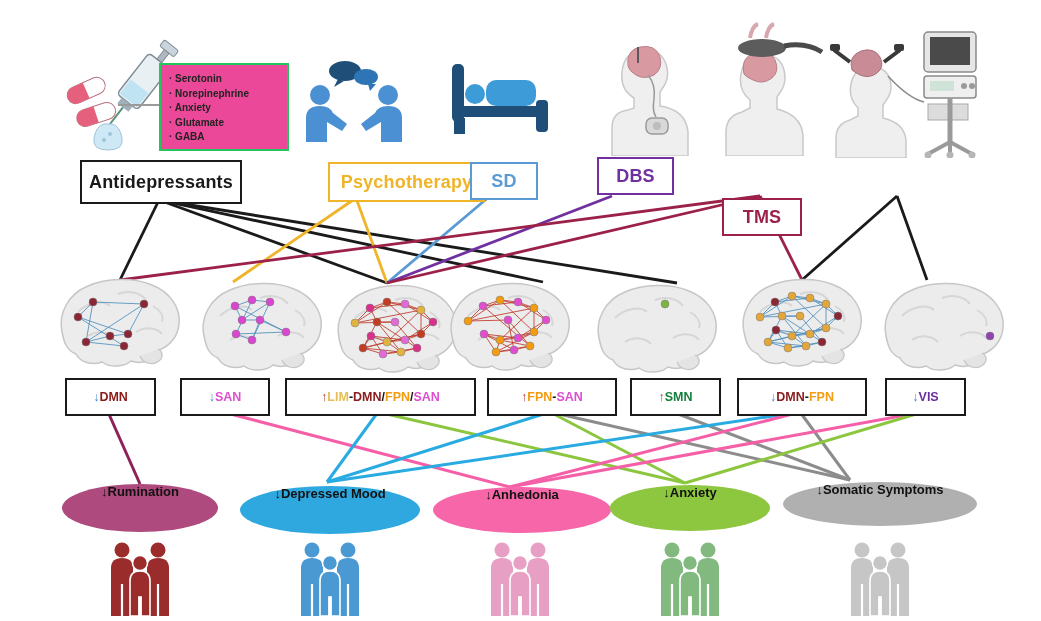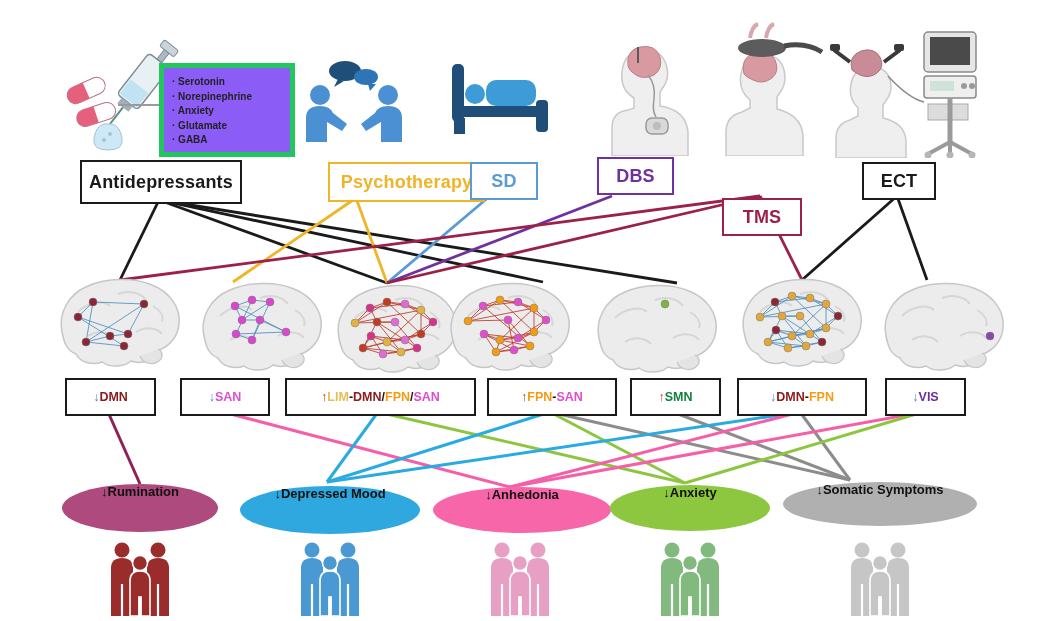--- a/index.html
+++ b/index.html
@@ -4,21 +4,21 @@
 <style>
   html,body{margin:0;padding:0;background:#ffffff;}
   #canvas{position:relative;width:1041px;height:621px;background:#ffffff;overflow:hidden;
           font-family:"Liberation Sans", sans-serif;}
   #lines{position:absolute;left:0;top:0;width:1041px;height:621px;z-index:1;}
   .icon{position:absolute;z-index:2;}
   .tbox{position:absolute;z-index:3;background:#fff;display:flex;align-items:center;justify-content:center;
         font-weight:bold;font-size:18px;letter-spacing:.2px;}
   .nbox{position:absolute;z-index:3;background:#fff;border:2.5px solid #1a1a1a;display:flex;align-items:center;
         justify-content:center;font-weight:bold;font-size:12.5px;white-space:nowrap;}
-  .ntbox{position:absolute;z-index:3;background:#8b5cf6;border:5px solid #22c55e;padding:7px 6px 4px 8px;
+  .ntbox{position:absolute;z-index:3;background:#ec4899;border:2px solid #22c55e;padding:7px 6px 4px 8px;
          font-size:10px;font-weight:bold;color:#222;line-height:14.6px;}
   .brain{position:absolute;z-index:2;width:140px;height:100px;}
   .ell{position:absolute;z-index:3;border-radius:50%;display:flex;align-items:flex-start;justify-content:center;
        font-weight:bold;font-size:13px;color:#111;white-space:nowrap;}
   .people{position:absolute;z-index:2;width:90px;height:74px;}
   .conn{position:absolute;z-index:2;background:#9a9a9a;height:1.5px;}
 </style>
 </head>
 <body>
 
@@ -162,23 +162,20 @@
       <span>Psychotherapy</span>
     </div>
   <div class="tbox" style="left: 470px; top: 162px; width: 64px; height: 34px; border: 2px solid rgb(91, 155, 213); color: rgb(91, 155, 213);">
       <span>SD</span>
     </div>
   <div class="tbox" style="left: 597px; top: 157px; width: 73px; height: 34px; border: 2.5px solid rgb(112, 48, 160); color: rgb(112, 48, 160);">
       <span>DBS</span>
     </div>
   <div class="tbox" style="left: 722px; top: 162px; width: 76px; height: 34px; border: 2.5px solid rgb(155, 33, 73); color: rgb(155, 33, 73); margin-top: 36px;">
       <span>TMS</span>
-    </div>
-  <div class="tbox" style="left: 862px; top: 162px; width: 70px; height: 34px; border: 2.5px solid rgb(26, 26, 26); color: rgb(26, 26, 26);">
-      <span>ECT</span>
     </div>
 
   <div class="brain" style="left:48px;top:272px"><svg width="140" height="100" viewBox="0 0 140 100">
         <path d="M14,60 C10,42 20,22 40,14 C58,6 86,5 104,13 C122,20 133,36 131,52 C130,64 122,74 111,78 C106,88 94,93 83,89 C76,95 62,96 54,90 C44,94 32,90 28,82 C18,78 16,70 14,60 Z" fill="#ececec" stroke="#c6c6c6" stroke-width="1.5"></path>
         <path d="M92,84 C95,92 106,94 112,88 C116,84 114,79 110,77" fill="#e4e4e4" stroke="#c6c6c6" stroke-width="1.2"></path>
         <path d="M30,40 C40,30 55,28 62,34" fill="none" stroke="#d6d6d6" stroke-width="2"></path>
         <path d="M70,22 C80,18 92,20 98,28" fill="none" stroke="#d6d6d6" stroke-width="2"></path>
         <path d="M40,64 C50,58 60,60 66,66" fill="none" stroke="#d6d6d6" stroke-width="2"></path>
         <path d="M88,60 C98,54 110,56 114,62" fill="none" stroke="#d6d6d6" stroke-width="2"></path>
         <path d="M105,34 C112,38 116,44 114,50" fill="none" stroke="#d6d6d6" stroke-width="2"></path>

